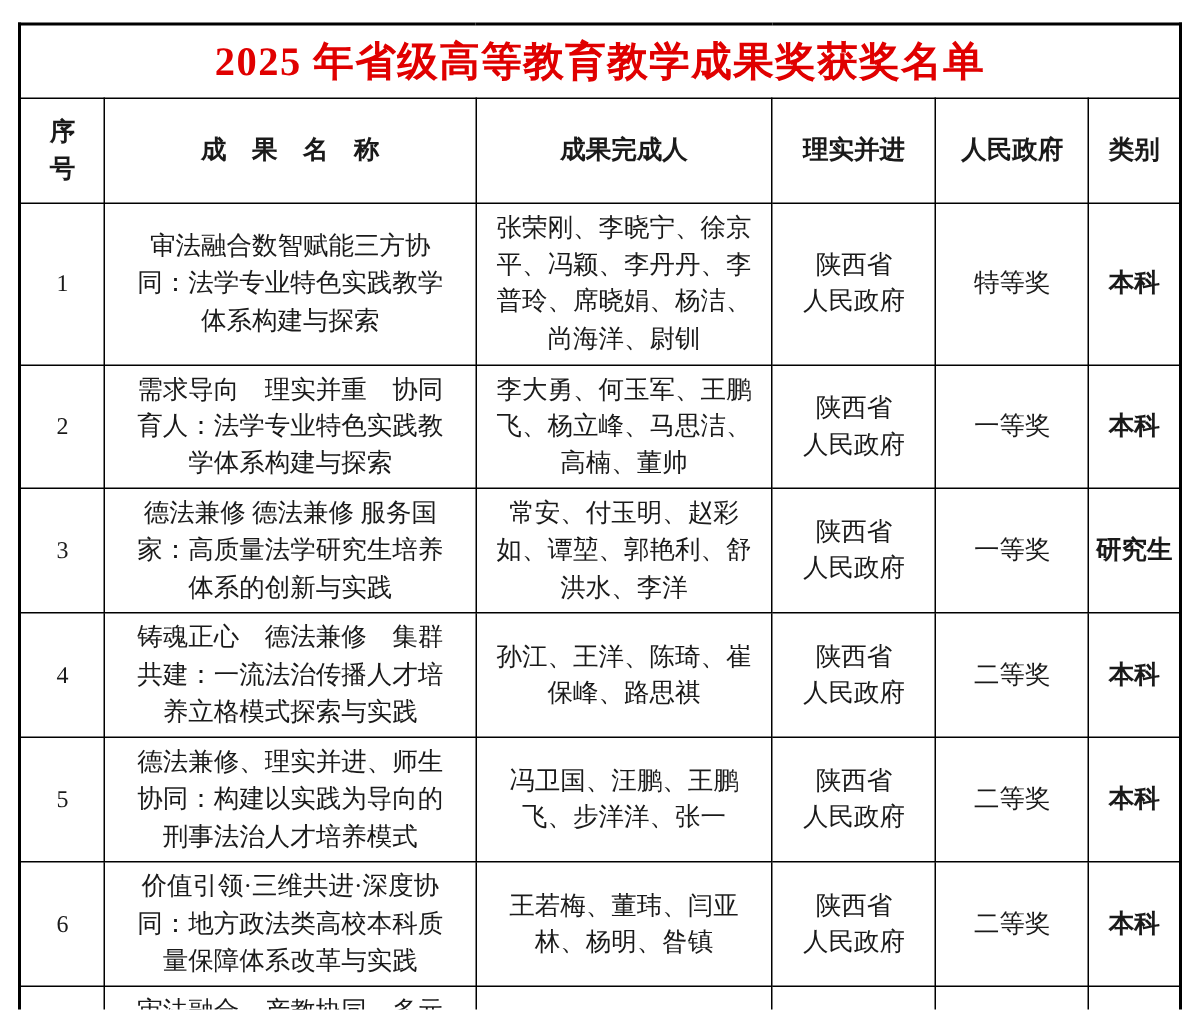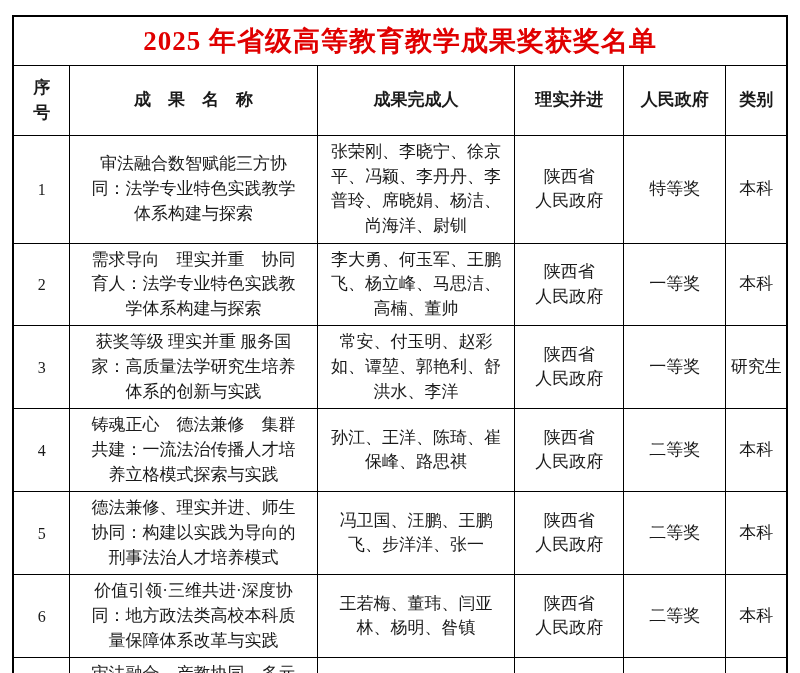--- a/index.html
+++ b/index.html
@@ -62,21 +62,21 @@
   tbody tr:nth-child(4) { height: 73px; }
   tbody tr:nth-child(7) { height: 75px; }
   tbody td {
     font-size: 17px;
     line-height: 1.45;
   }
   tbody td.c0 { font-size: 16px; }
   tbody td.c1 { padding: 4px 16px; }
   tbody td.c2 { padding: 4px 8px; }
   tbody td.c3 { white-space: pre-line; text-align: center; }
-  tbody td.c5 { padding: 4px 2px; }
+  tbody td.c5 { padding: 4px 2px; font-weight: bold; }
 </style>
 </head>
 <body>
 
 <div class="page">
   <table class="awards-table">
     <colgroup>
       <col class="c0">
         <col class="c1">
         <col class="c2">
@@ -114,21 +114,21 @@
           <td class="c0">2</td>
           <td class="c1">需求导向　理实并重　协同育人：法学专业特色实践教学体系构建与探索</td>
           <td class="c2">李大勇、何玉军、王鹏飞、杨立峰、马思洁、高楠、董帅</td>
           <td class="c3">陕西省
 人民政府</td>
           <td class="c4">一等奖</td>
           <td class="c5">本科</td>
         </tr>
         <tr>
           <td class="c0">3</td>
-          <td class="c1">获奖等级 理实并重 服务国家：高质量法学研究生培养体系的创新与实践</td>
+          <td class="c1">德法兼修 德法兼修 服务国家：高质量法学研究生培养体系的创新与实践</td>
           <td class="c2">常安、付玉明、赵彩如、谭堃、郭艳利、舒洪水、李洋</td>
           <td class="c3">陕西省
 人民政府</td>
           <td class="c4">一等奖</td>
           <td class="c5">研究生</td>
         </tr>
         <tr>
           <td class="c0">4</td>
           <td class="c1">铸魂正心　德法兼修　集群共建：一流法治传播人才培养立格模式探索与实践</td>
           <td class="c2">孙江、王洋、陈琦、崔保峰、路思祺</td>

